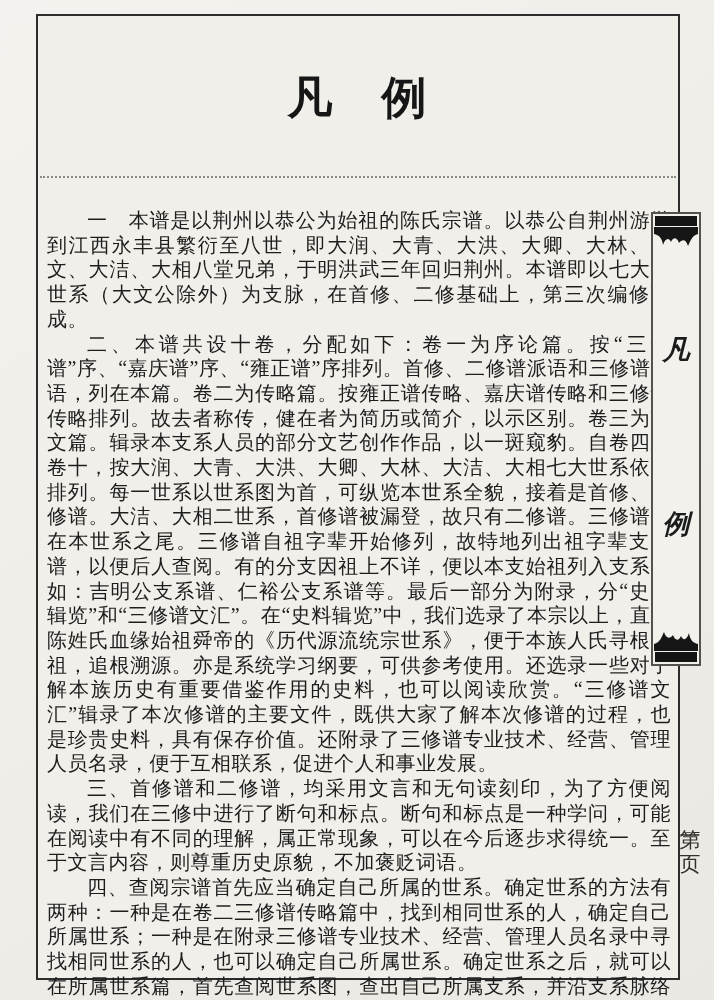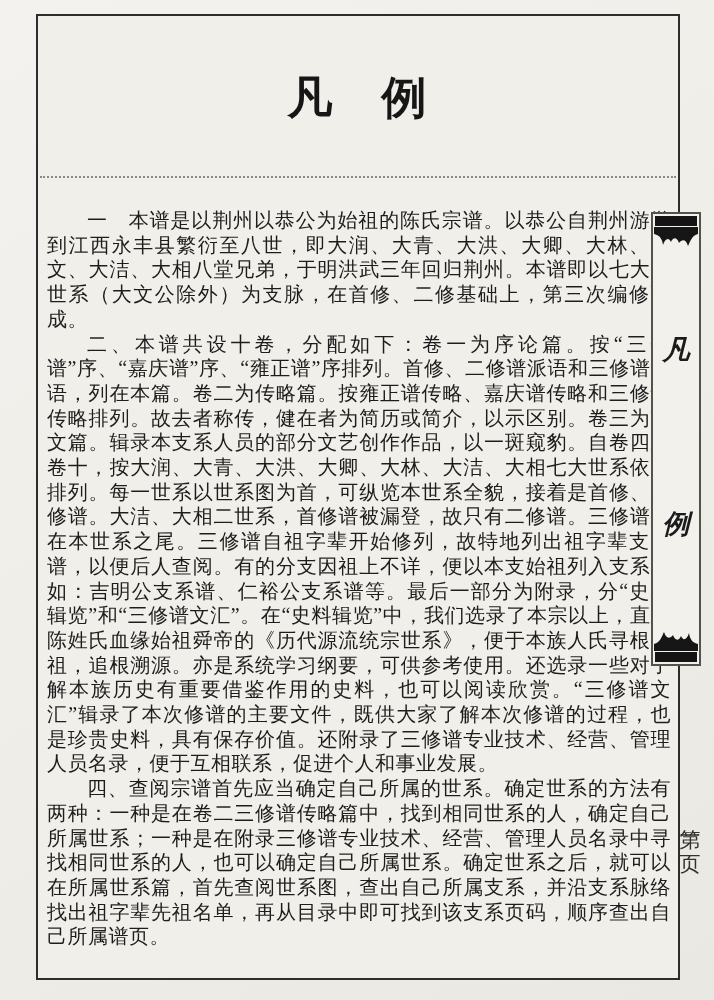--- a/index.html
+++ b/index.html
@@ -126,20 +126,21 @@
 
   <div class="page">
 
     <h1 class="page-title">凡　例</h1>
 
     <div class="divider"></div>
 
     <div class="body-text">
       <p>一　本谱是以荆州以恭公为始祖的陈氏宗谱。以恭公自荆州游学到江西永丰县繁衍至八世，即大润、大青、大洪、大卿、大林、大文、大洁、大相八堂兄弟，于明洪武三年回归荆州。本谱即以七大公世系（大文公除外）为支脉，在首修、二修基础上，第三次编修而成。</p>
       <p>二、本谱共设十卷，分配如下：卷一为序论篇。按“三修谱”序、“嘉庆谱”序、“雍正谱”序排列。首修、二修谱派语和三修谱派语，列在本篇。卷二为传略篇。按雍正谱传略、嘉庆谱传略和三修谱传略排列。故去者称传，健在者为简历或简介，以示区别。卷三为艺文篇。辑录本支系人员的部分文艺创作作品，以一斑窥豹。自卷四至卷十，按大润、大青、大洪、大卿、大林、大洁、大相七大世系依次排列。每一世系以世系图为首，可纵览本世系全貌，接着是首修、二修谱。大洁、大相二世系，首修谱被漏登，故只有二修谱。三修谱列在本世系之尾。三修谱自祖字辈开始修列，故特地列出祖字辈支系谱，以便后人查阅。有的分支因祖上不详，便以本支始祖列入支系。如：吉明公支系谱、仁裕公支系谱等。最后一部分为附录，分“史料辑览”和“三修谱文汇”。在“史料辑览”中，我们选录了本宗以上，直至陈姓氏血缘始祖舜帝的《历代源流统宗世系》，便于本族人氏寻根问祖，追根溯源。亦是系统学习纲要，可供参考使用。还选录一些对了解本族历史有重要借鉴作用的史料，也可以阅读欣赏。“三修谱文汇”辑录了本次修谱的主要文件，既供大家了解本次修谱的过程，也是珍贵史料，具有保存价值。还附录了三修谱专业技术、经营、管理人员名录，便于互相联系，促进个人和事业发展。</p>
+      <p>三、首修谱和二修谱，均采用文言和无句读刻印，为了方便阅读，我们在三修中进行了断句和标点。断句和标点是一种学问，可能在阅读中有不同的理解，属正常现象，可以在今后逐步求得统一。至于文言内容，则尊重历史原貌，不加褒贬词语。</p>
       <p>四、查阅宗谱首先应当确定自己所属的世系。确定世系的方法有两种：一种是在卷二三修谱传略篇中，找到相同世系的人，确定自己所属世系；一种是在附录三修谱专业技术、经营、管理人员名录中寻找相同世系的人，也可以确定自己所属世系。确定世系之后，就可以在所属世系篇，首先查阅世系图，查出自己所属支系，并沿支系脉络找出祖字辈先祖名单，再从目录中即可找到该支系页码，顺序查出自己所属谱页。</p>
 
     </div>
 
   </div>
 
   <div class="side-tab">
     <div class="tab-bar-top"></div>
     <svg class="tab-orn top" viewBox="0 0 44 26" preserveAspectRatio="none">
       <path d="M0,0 H44 V7 C38,8 36,15 34,19 C32,12 28,12 25,16 C23,10 19,10 17,15 C15,10 11,11 9,18 C8,11 5,8 0,7 Z" fill="#161616"></path>

